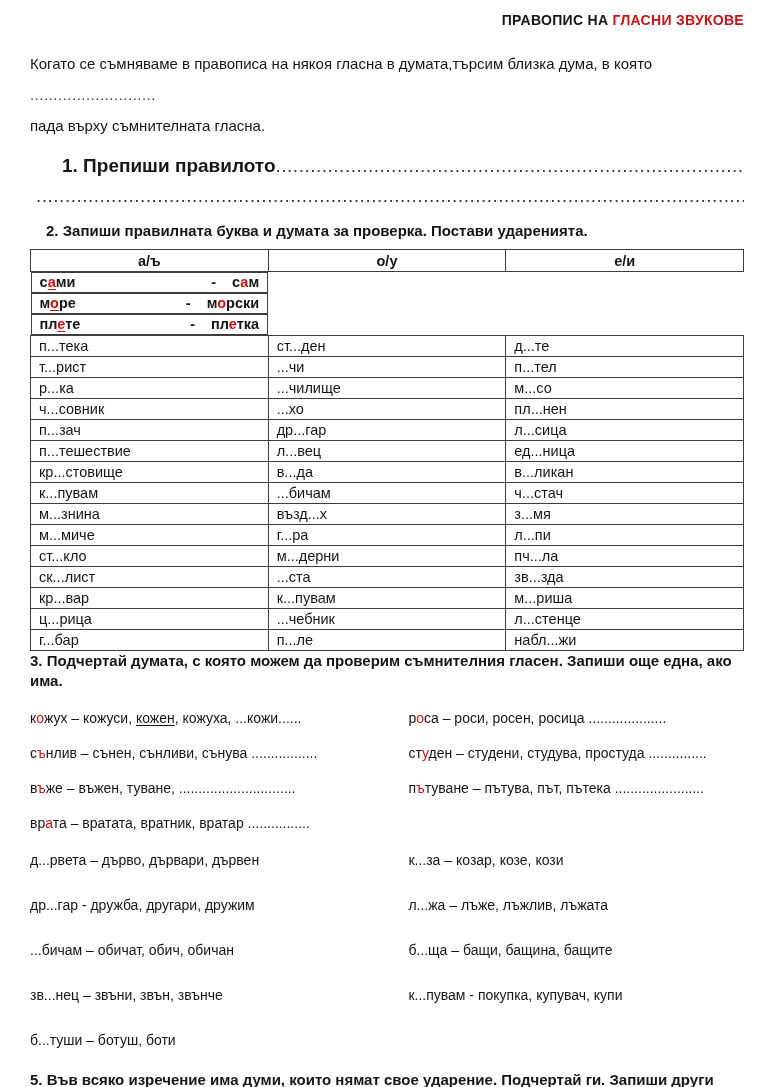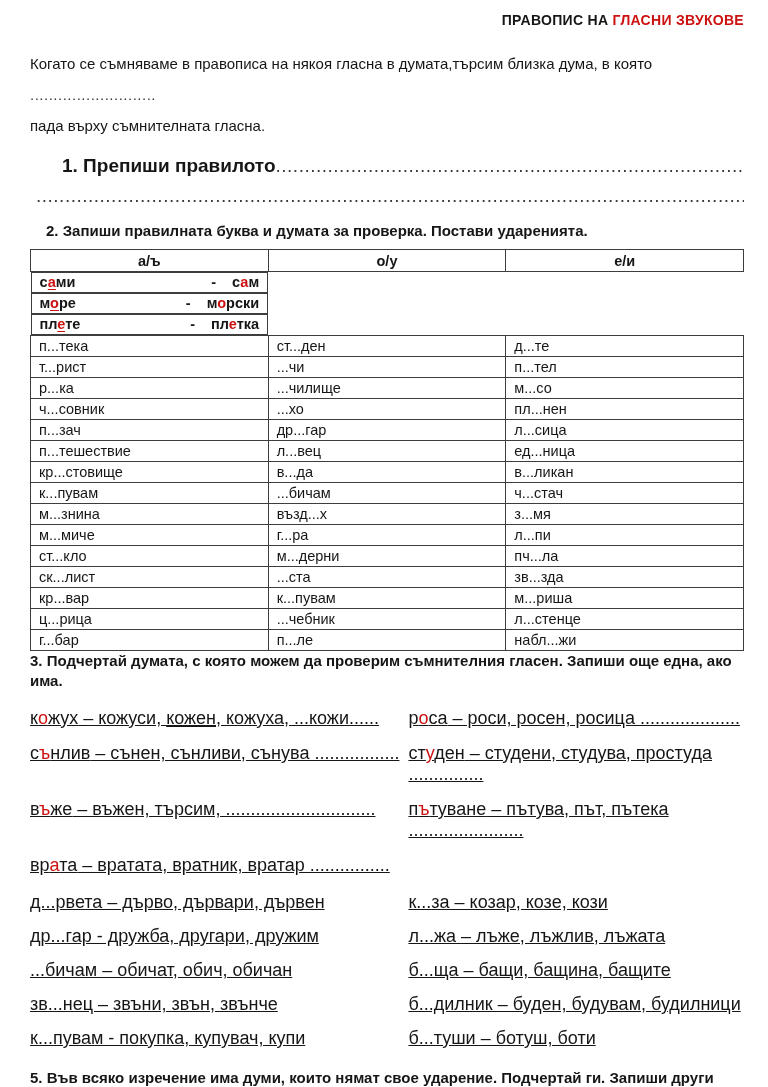--- a/index.html
+++ b/index.html
@@ -34,23 +34,23 @@
   .tcell { font-weight:normal; text-align:left; }
   td.ex { display:flex; align-items:baseline; font-weight:bold; padding-right:22px; border:none; }
   tr.exrow td { border:1.6px solid #3d3d3d; }
   tr.exrow td.ex { border:1.6px solid #3d3d3d; }
   .exdash { margin-left:auto; margin-right:16px; }
   .red { color:var(--red); }
   .u { text-decoration:underline; text-underline-offset:2px; }
   .undw { text-decoration:underline; text-underline-offset:2px; }
 
   .task3-h { }
-  .pairs { display:grid; grid-template-columns:53% 47%; font-size:18px; line-height:21px;text-decoration:underline; }
+  .pairs { display:grid; grid-template-columns:53% 47%; font-size:14px; line-height:21px; }
   .pairs3 { margin-top:17px; row-gap:14px; }
-  .pairs4 { margin-top:16px; row-gap:13px; }
+  .pairs4 { margin-top:16px; row-gap:24px; }
   .task4-h { margin-top:16px; }
   .task5 { margin-top:19px; }
 </style>
 </head>
 <body>
 
 <div class="page">
 
   <div class="title">
     <span>ПРАВОПИС НА </span><span class="red">ГЛАСНИ ЗВУКОВЕ</span>
@@ -174,34 +174,33 @@
         </tr>
       </tbody>
   </table>
 
   <div class="task-h task3-h">3. Подчертай думата, с която можем да проверим съмнителния гласен. Запиши още една, ако има.</div>
   <div class="pairs pairs3">
       <div class="ex-item"><span><span>к</span><span class="red">о</span><span>жух</span></span><span> – кожуси, </span><span class="undw">кожен</span><span>, кожуха,   ...кожи......</span></div>
       <div class="ex-item"><span><span>р</span><span class="red">о</span><span>са</span></span><span> – роси, росен, росица ....................</span><span class="undw"></span><span></span></div>
       <div class="ex-item"><span><span>с</span><span class="red">ъ</span><span>нлив</span></span><span> – сънен, сънливи, сънува  .................</span><span class="undw"></span><span></span></div>
       <div class="ex-item"><span><span>ст</span><span class="red">у</span><span>ден</span></span><span> – студени, студува, простуда  ...............</span><span class="undw"></span><span></span></div>
-      <div class="ex-item"><span><span>в</span><span class="red">ъ</span><span>же</span></span><span> – въжен, търсим, ..............................</span><span class="undw"></span><span></span></div>
+      <div class="ex-item"><span><span>в</span><span class="red">ъ</span><span>же</span></span><span> – въжен, туване, ..............................</span><span class="undw"></span><span></span></div>
       <div class="ex-item"><span><span>п</span><span class="red">ъ</span><span>туване</span></span><span> – пътува, път, пътека   .......................</span><span class="undw"></span><span></span></div>
       <div class="ex-item"><span><span>вр</span><span class="red">а</span><span>та</span></span><span> – вратата, вратник, вратар ................</span><span class="undw"></span><span></span></div>
     </div>
 
   <div class="pairs pairs4">
       <div class="ex-item">д...рвета – дърво, дървари, дървен</div>
       <div class="ex-item">к...за – козар, козе, кози</div>
       <div class="ex-item">др...гар  -  дружба, другари, дружим</div>
       <div class="ex-item">л...жа – лъже, лъжлив, лъжата</div>
       <div class="ex-item">...бичам – обичат, обич, обичан</div>
       <div class="ex-item">б...ща – бащи, бащина, бащите</div>
       <div class="ex-item">зв...нец – звъни, звън, звънче</div>
-      <div class="ex-item">б...дилник – буден, будувам, будилници</div>
       <div class="ex-item">к...пувам -  покупка, купувач, купи</div>
       <div class="ex-item">б...туши – ботуш, боти</div>
     </div>
 
   <div class="task5">
     <div class="task-h">5. Във всяко изречение има думи, които нямат свое ударение. Подчертай ги. Запиши други</div>
 
   </div>
 
 </div>

